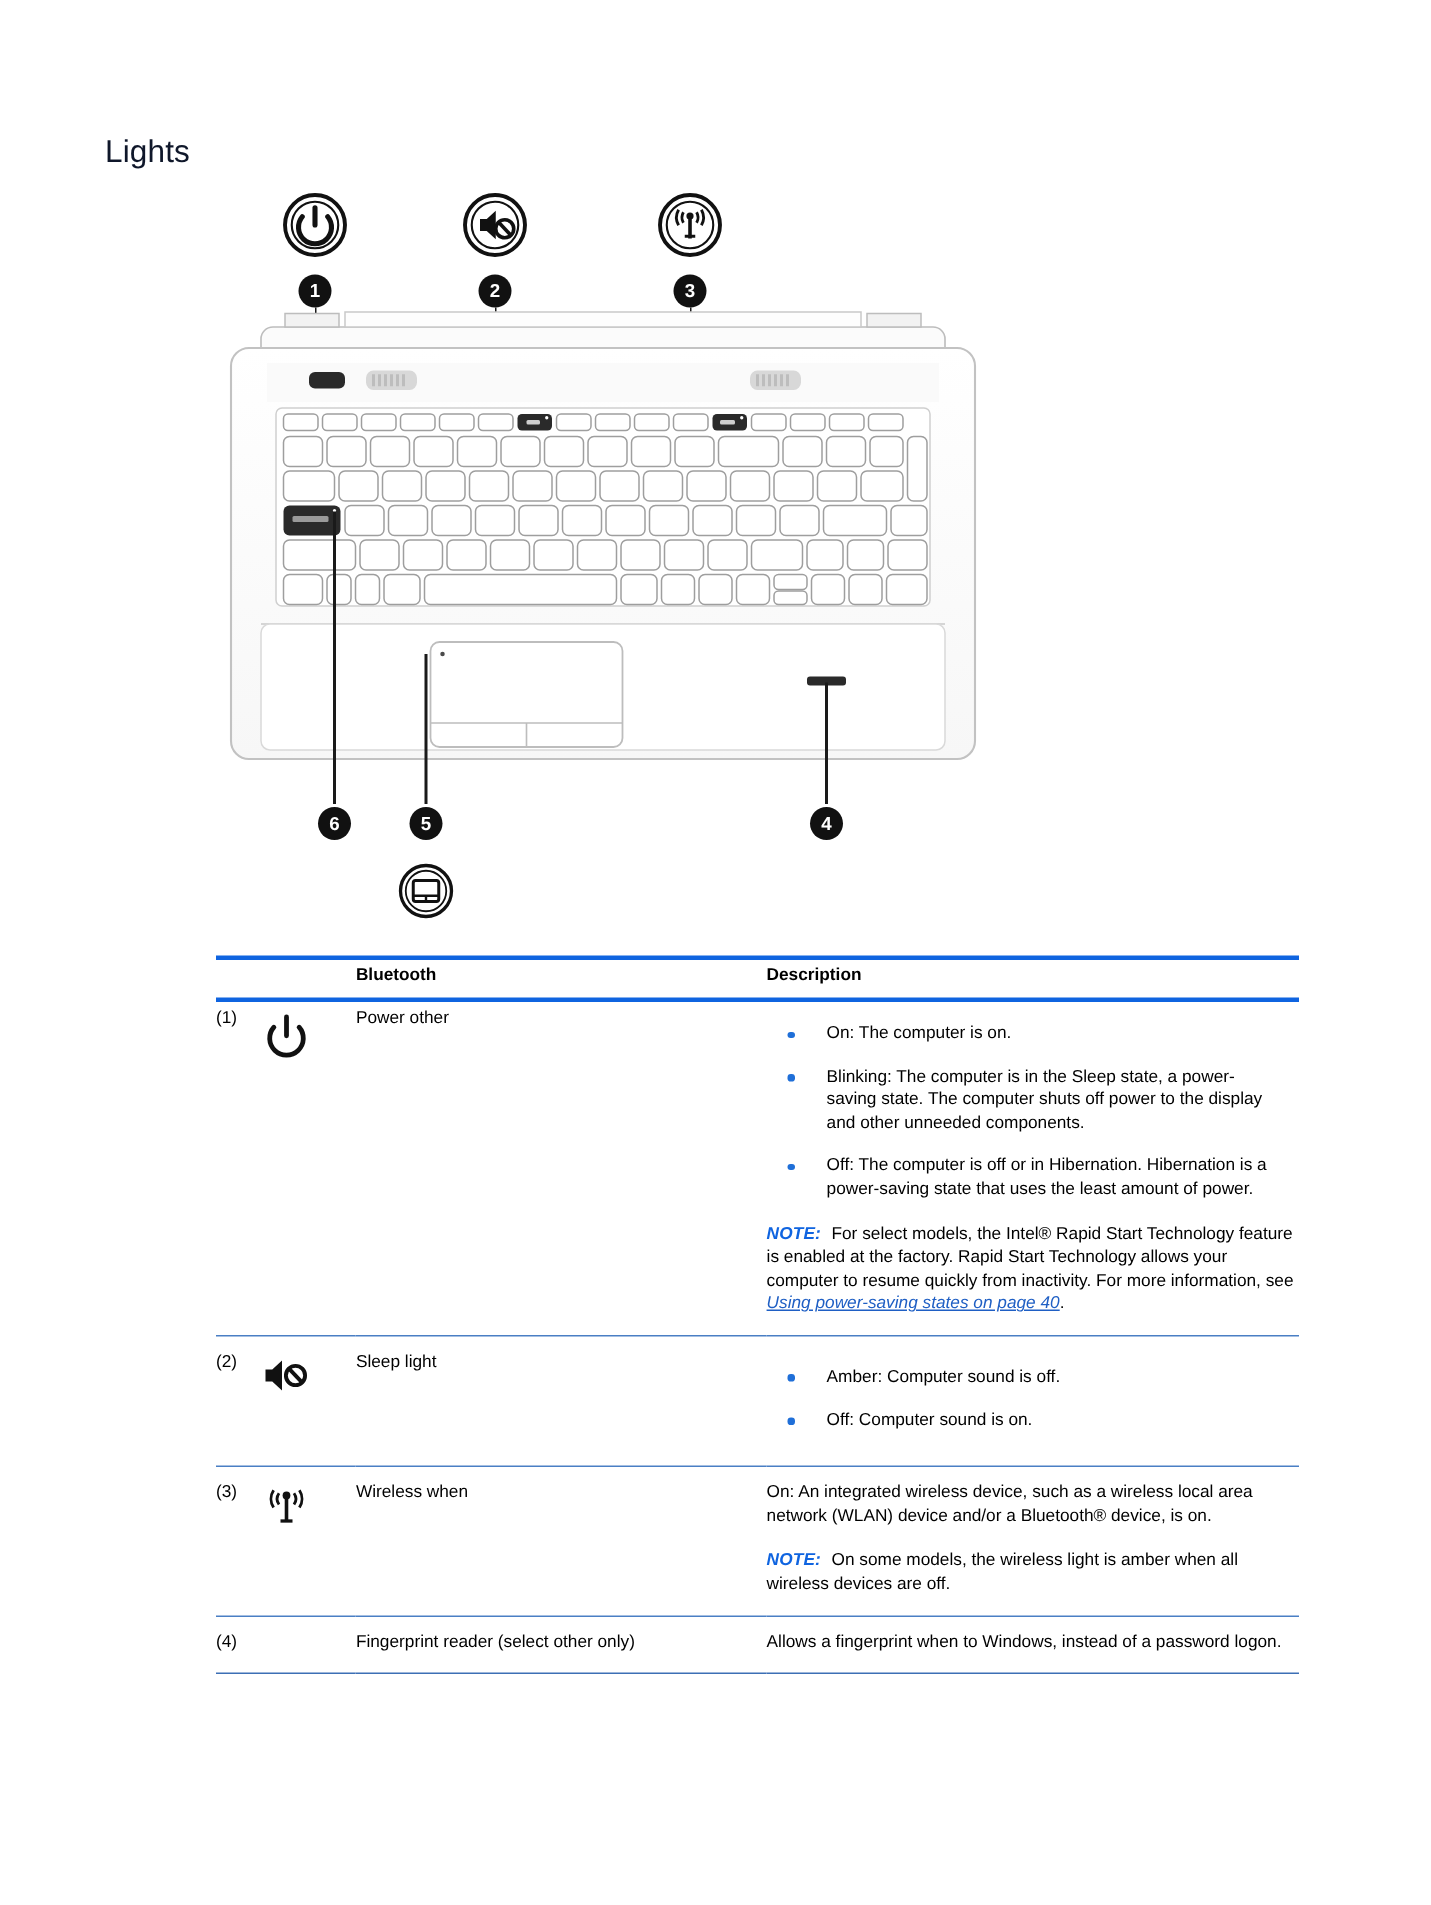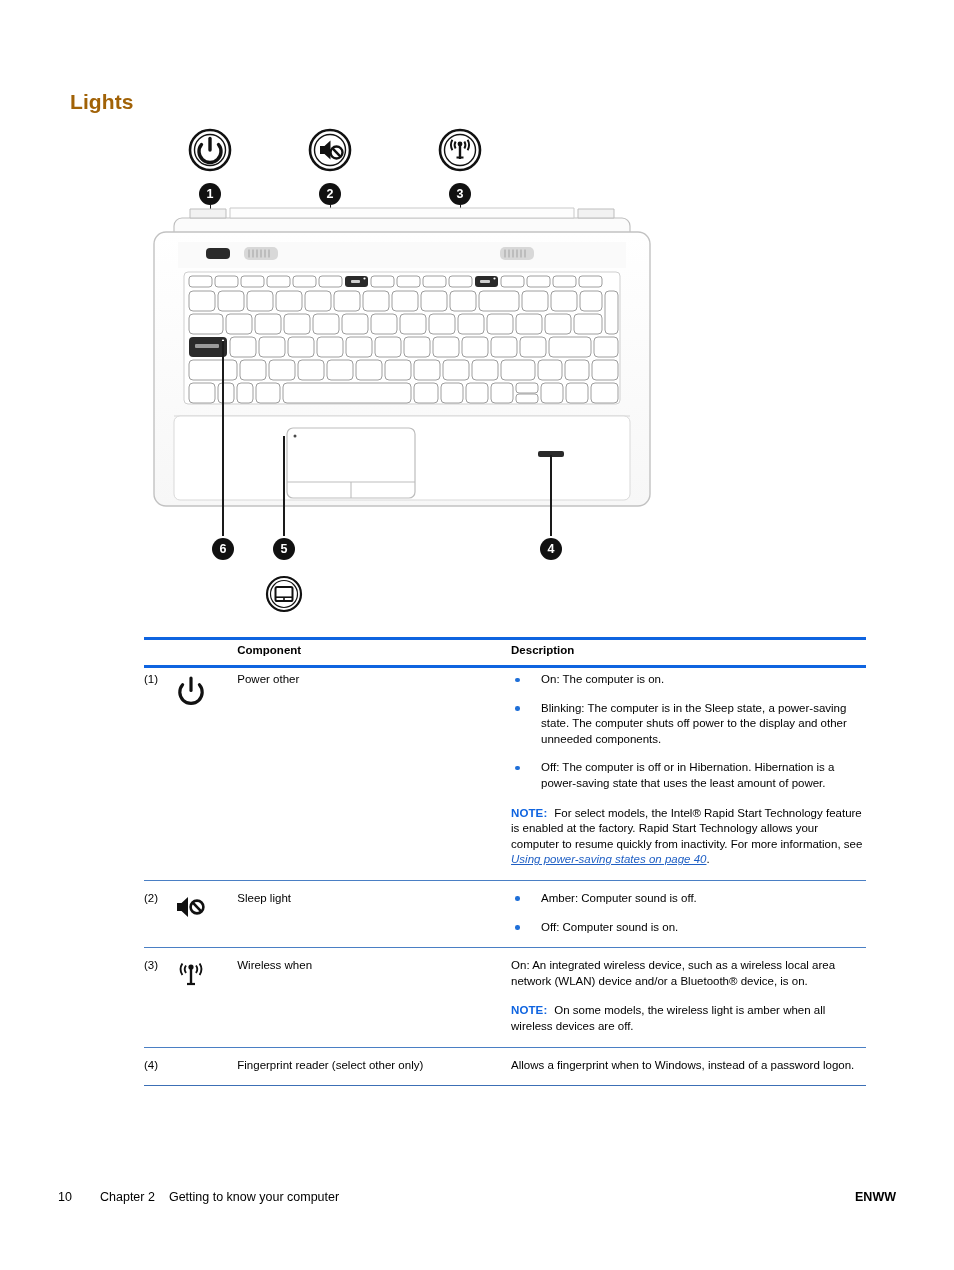--- a/index.html
+++ b/index.html
@@ -23,22 +23,22 @@
     height: 1270px;
     box-sizing: border-box;
   }
 
   
   .heading {
     position: absolute;
     left: 70px;
     top: 90px;
     font-size: 21px;
-    font-weight: bold;
-    color: #a16207;
+    font-weight: normal;
+    color: #0f172a;
     letter-spacing: 0.1px;
   }
 
   
   .figure {
     position: absolute;
     left: 140px;
     top: 128px;
     width: 560px;
     height: 500px;
@@ -154,21 +154,21 @@
 
   .col-num   { width: 30px; }
   .col-icon  { width: 62px; }
   .col-name  { width: 270px; padding-right: 10px; }
   .col-desc  { width: 350px; }
 
   .cellicon { width: 40px; height: 34px; margin-top: 2px; }
   .cellicon svg { display: block; }
 
   ul.blist {
-    margin: 0;
+    margin: 10px;
     padding: 0;
     list-style: none;
   }
   ul.blist li {
     position: relative;
     padding-left: 30px;
     margin-bottom: 13px;
   }
   ul.blist li:last-child { margin-bottom: 0; }
   ul.blist li:before {
@@ -184,20 +184,21 @@
 
   .note {
     margin-top: 14px;
     font-size: 11.5px;
     line-height: 15.6px;
   }
   .note-label {
     color: #0f64e0;
     font-weight: bold;
     letter-spacing: 0.1px;
+    font-style: italic;
   }
   .note-gap { display: inline-block; width: 7px; }
   .xlink {
     color: #1f5fc4;
     text-decoration: underline;
     font-style: italic;
   }
   .plain-para { margin: 0; font-size: 11.5px; line-height: 15.6px; }
 
   
@@ -449,21 +450,21 @@
   </div>
 
   <div class="rule-top"></div>
   <div class="rule-head"></div>
 
   <table class="tbl">
     <tbody>
       <tr class="hdr-row">
         <td class="col-num"></td>
         <td class="col-icon"></td>
-        <td class="col-name">Component</td>
+        <td class="col-name">Bluetooth</td>
         <td class="col-desc">Description</td>
       </tr>
 
       <tr class="body-row">
         <td class="col-num">(1)</td>
         <td class="col-icon">
           <div class="cellicon">
             <svg viewBox="0 0 34 34" width="34" height="34">
               <path d="M8.6 10.8 A11.2 11.2 0 1 0 25.4 10.8" fill="none" stroke="#111" stroke-width="3.2" stroke-linecap="round"></path>
               <line x1="17" y1="4" x2="17" y2="16.5" stroke="#111" stroke-width="3.2" stroke-linecap="round"></line>
@@ -543,20 +544,14 @@
         <td class="col-desc">
           <p class="plain-para">Allows a fingerprint when to Windows, instead of a password logon.</p>
         </td>
       </tr>
       <tr class="sep-last">
           <td colspan="4"></td>
         </tr>
     </tbody>
   </table>
 
-  <div class="footer">
-    <span class="f-page">10</span>
-    <span class="f-chap">Chapter 2</span>
-    <span>Getting to know your computer</span>
-    <span class="f-right">ENWW</span>
-  </div>
 
 </div>
 
 </body></html>

